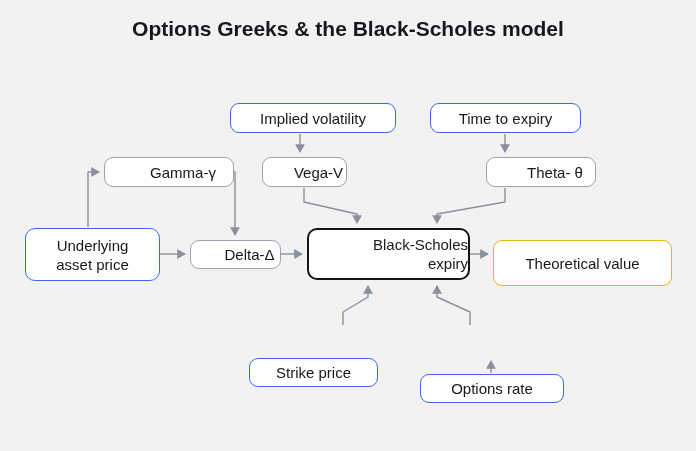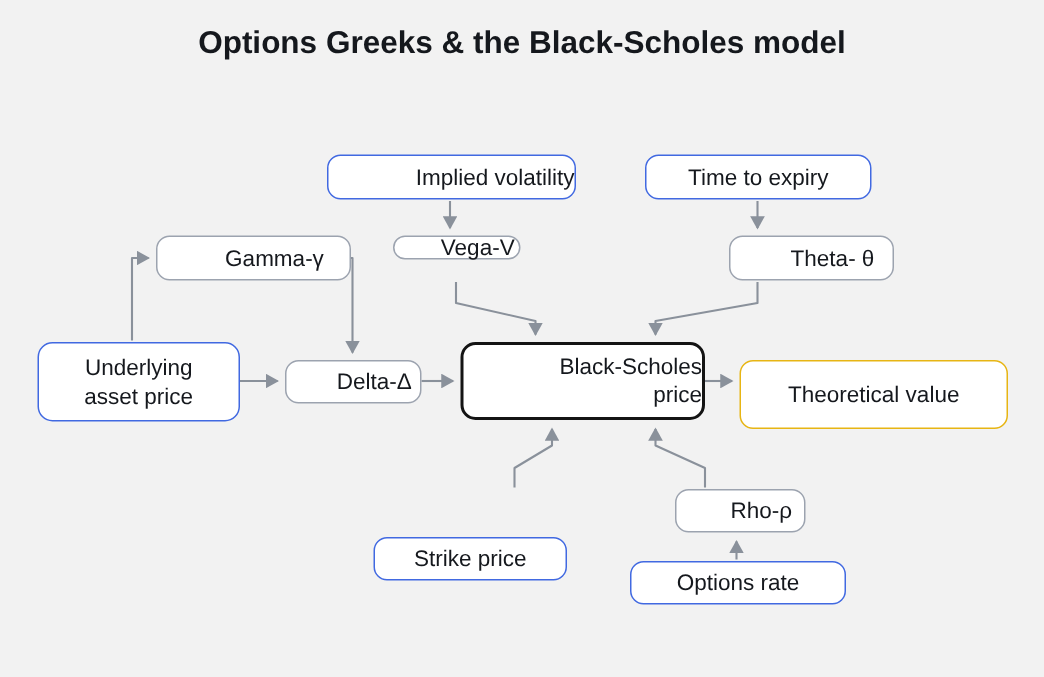--- a/index.html
+++ b/index.html
@@ -58,24 +58,24 @@
     font-size:15px;
     line-height:19px;
     border-radius:9px;
     color:var(--text);
   }
   .node.blue { border:1.6px solid var(--input-border-blue); }
   .node.gray { border:1.5px solid var(--greek-border-gray);padding-left:28px; }
   .node.black{ border:2px   solid var(--model-border-black); border-radius:10px; }
   .node.gold { border:1.6px solid var(--output-border-gold); }
 
-  #n-implied     { left:218px; top:103px; width:166px; height:30px;align-items:flex-end; }
+  #n-implied     { left:230px; top:103px; width:166px; height:30px; }
   #n-time       { left:430px; top:103px; width:151px; height:30px; }
   #n-gamma      { left:104px; top:157px; width:130px; height:30px; }
-  #n-vega       { left:262px; top:157px; width:85px;  height:16px; }
+  #n-vega       { left:262px; top:157px; width:85px;  height:30px; }
   #n-theta      { left:450px; top:157px; width:110px; height:30px;margin-left:36px; }
   #n-underlying { left:25px;  top:228px; width:135px; height:53px; border-radius:10px; }
   #n-delta      { left:190px; top:240px; width:91px;  height:29px; }
   #n-bs         { left:307px; top:228px; width:163px; height:52px;align-items:flex-end; }
   #n-theoretical{ left:493px; top:240px; width:179px; height:46px; }
   #n-strike     { left:249px; top:326px; width:129px; height:29px;margin-top:32px; }
   #n-rho        { left:450px; top:326px; width:87px;  height:29px; }
   #n-riskless   { left:420px; top:374px; width:144px; height:29px; }
 </style>
 </head>
@@ -129,32 +129,29 @@
     <span>Underlying</span>
     <span>asset price</span>
   </div>
 
   <div class="node gray" id="n-delta">
     <span>Delta-Δ</span>
   </div>
 
   <div class="node black" id="n-bs">
     <span>Black-Scholes</span>
-    <span>price</span>
+    <span>expiry</span>
   </div>
 
   <div class="node gold" id="n-theoretical">
     <span>Theoretical value</span>
   </div>
 
   <div class="node blue" id="n-strike">
     <span>Strike price</span>
   </div>
 
-  <div class="node gray" id="n-rho">
-    <span>Rho-ρ</span>
-  </div>
 
   <div class="node blue" id="n-riskless">
     <span>Options rate</span>
   </div>
 
 </div>
 
 </body></html>

